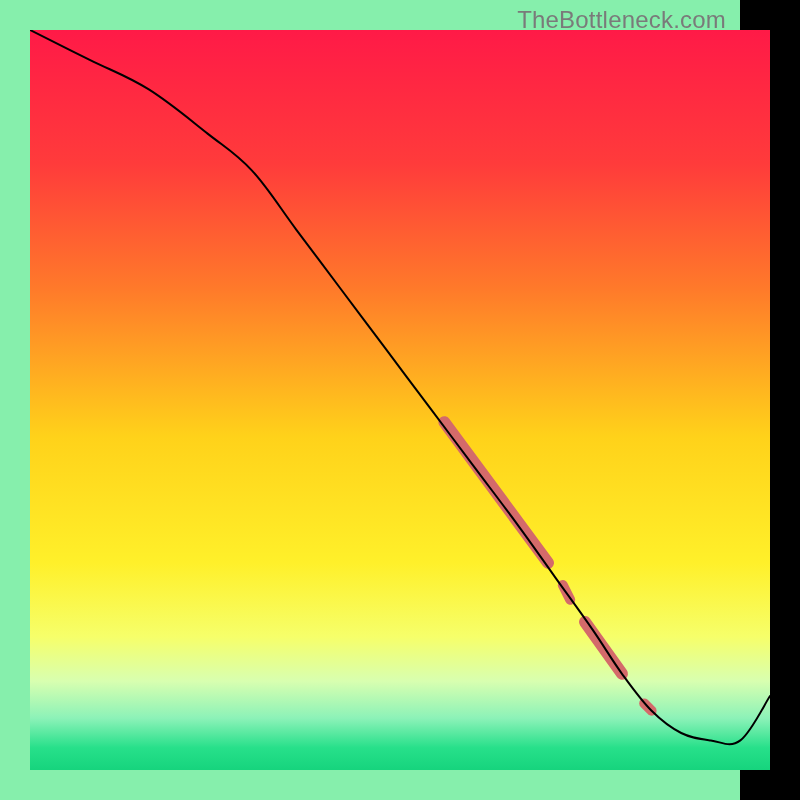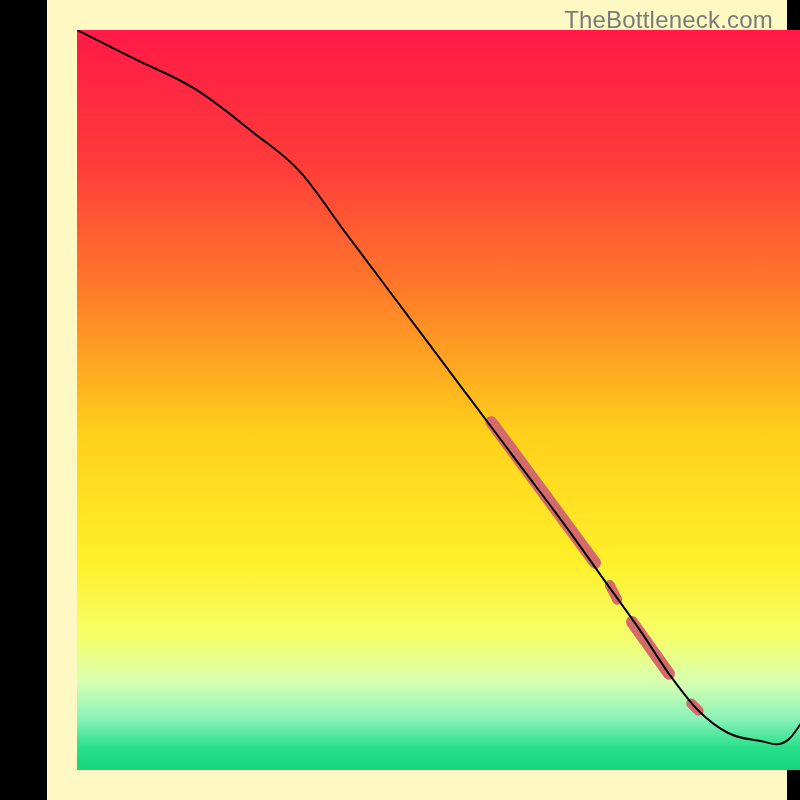--- a/index.html
+++ b/index.html
@@ -8,22 +8,21 @@
     width: 800px;
     height: 800px;
     background: #000;
     overflow: hidden;
     font-family: Arial, Helvetica, sans-serif;
   }
   .stage {
     position: relative;
     width: 740px;
     height: 800px;
-    background: #fef9c3;
-    margin-left: 47px;
+    background: #86efac;
   }
   .plot {
     position: absolute;
     left: 30px;
     top: 30px;
     width: 740px;
     height: 740px;
     overflow: hidden;
   }
   .watermark {

